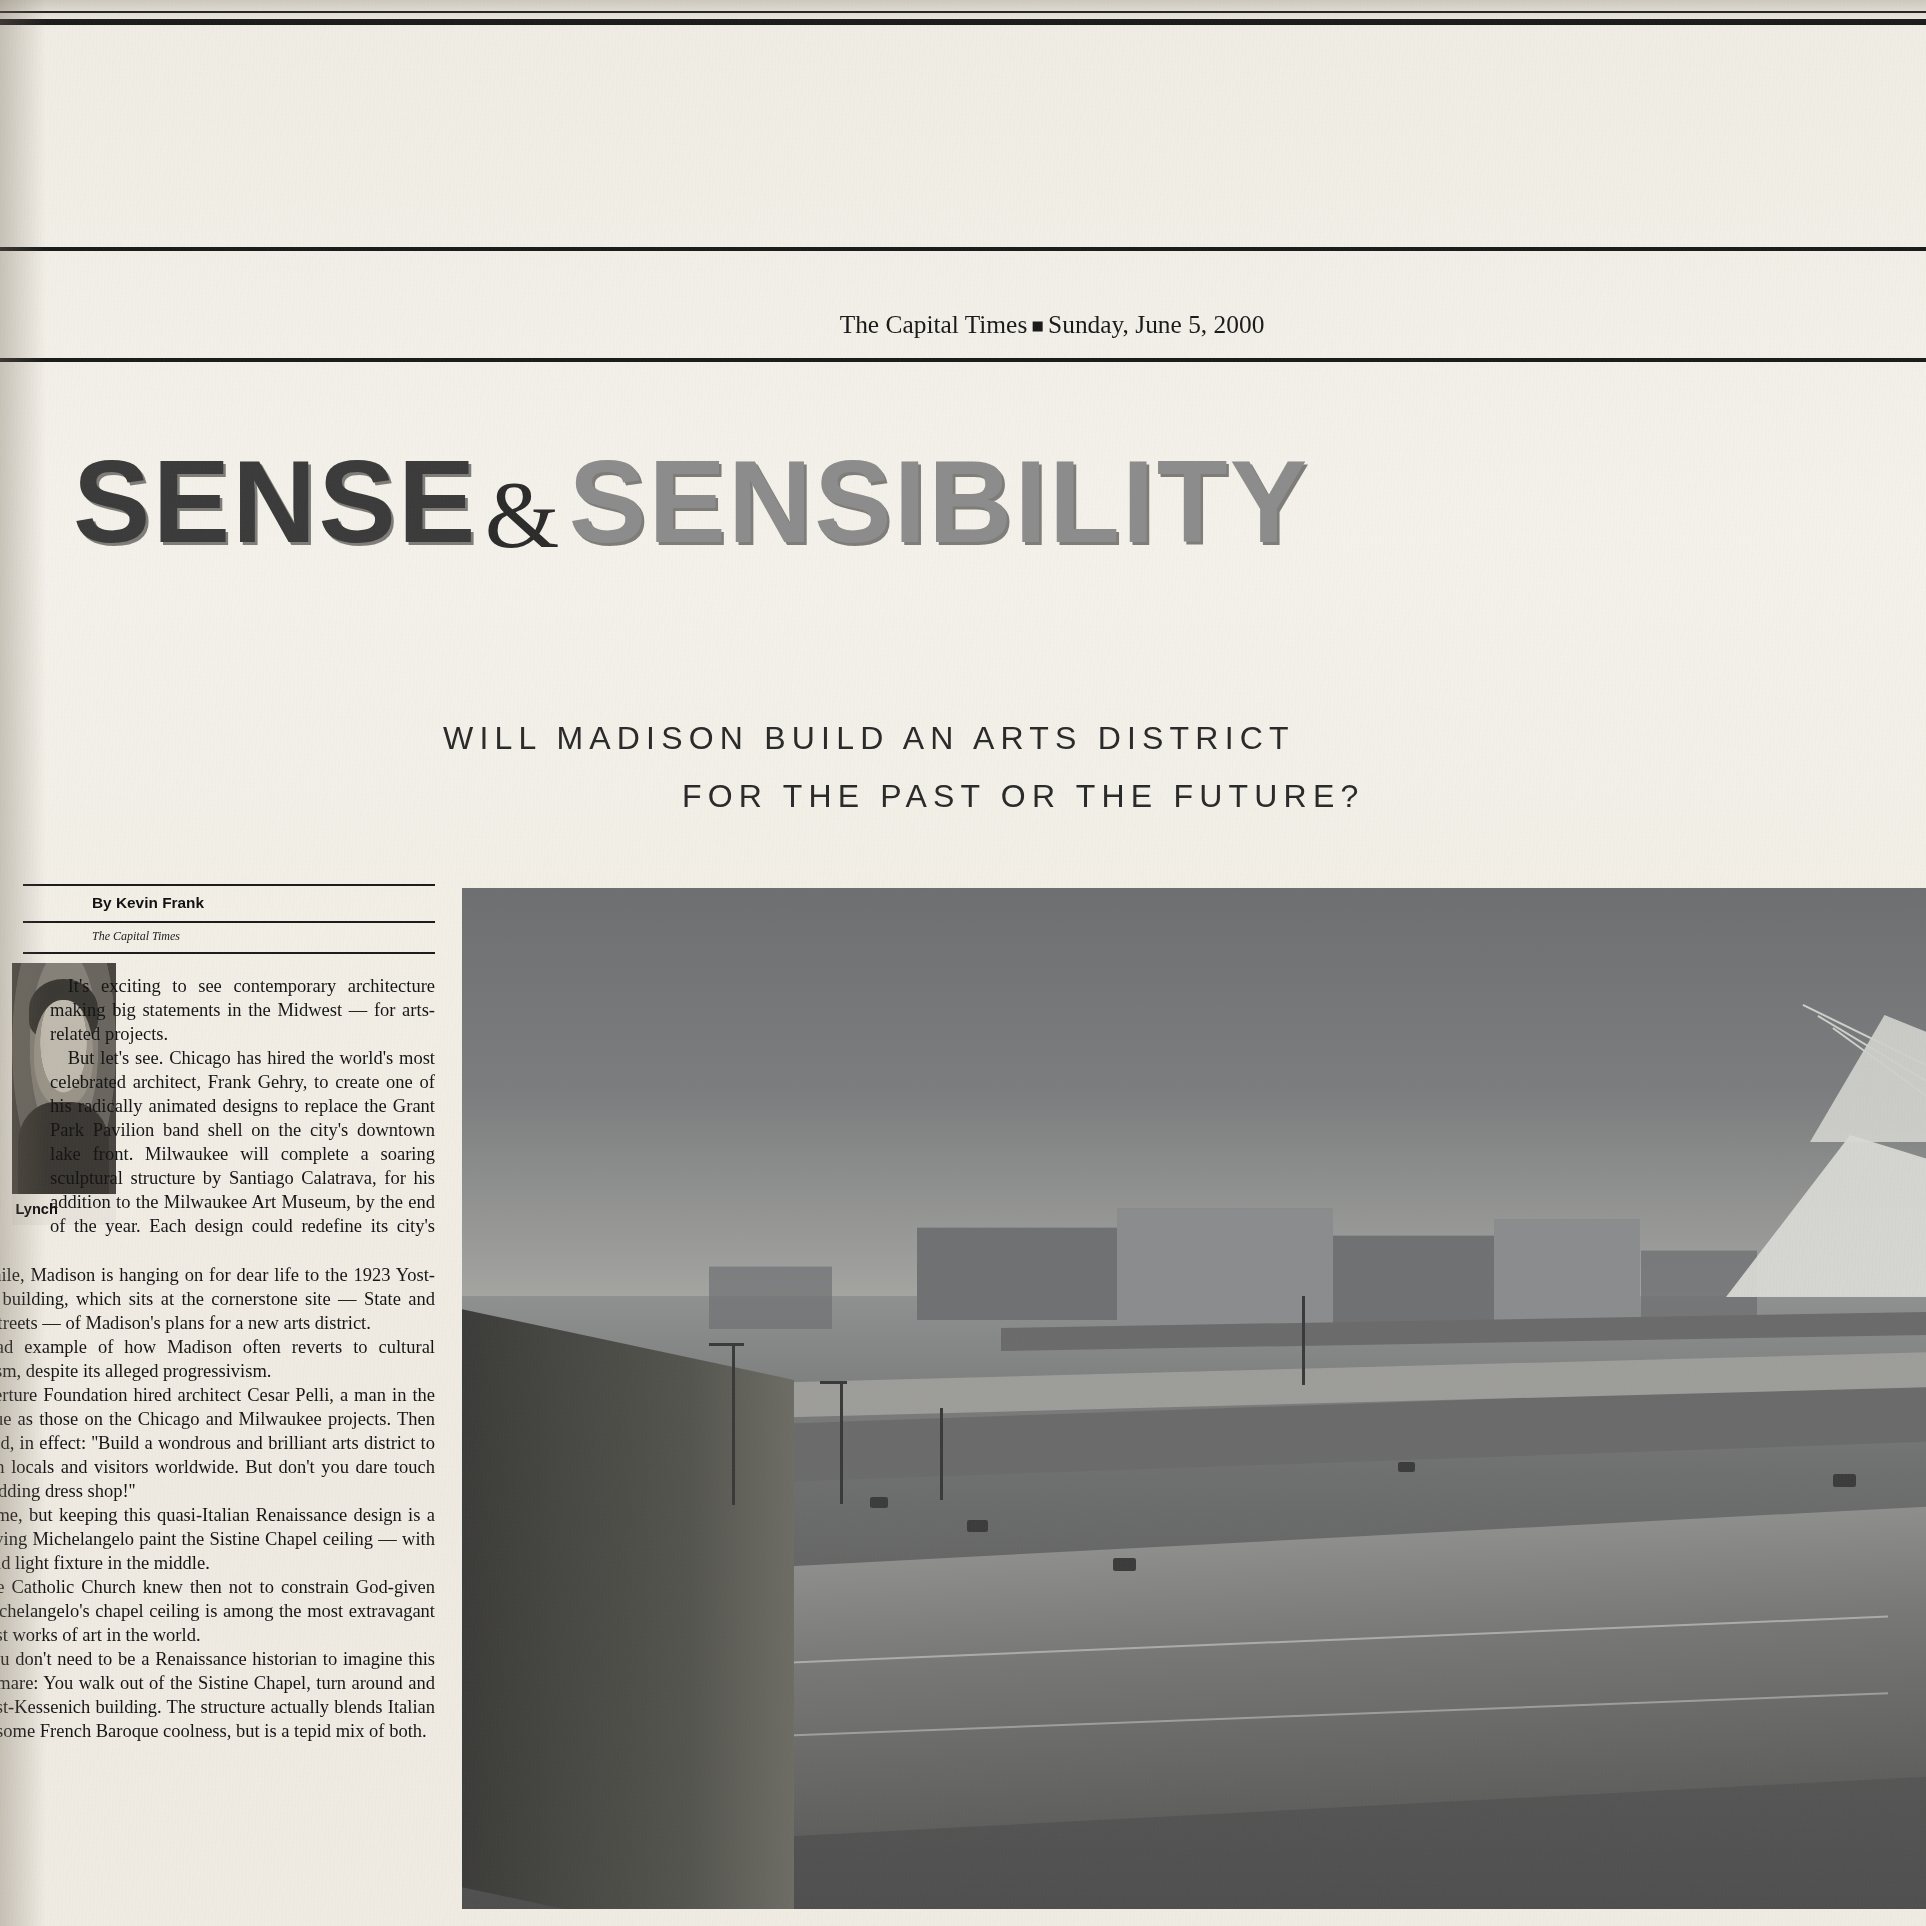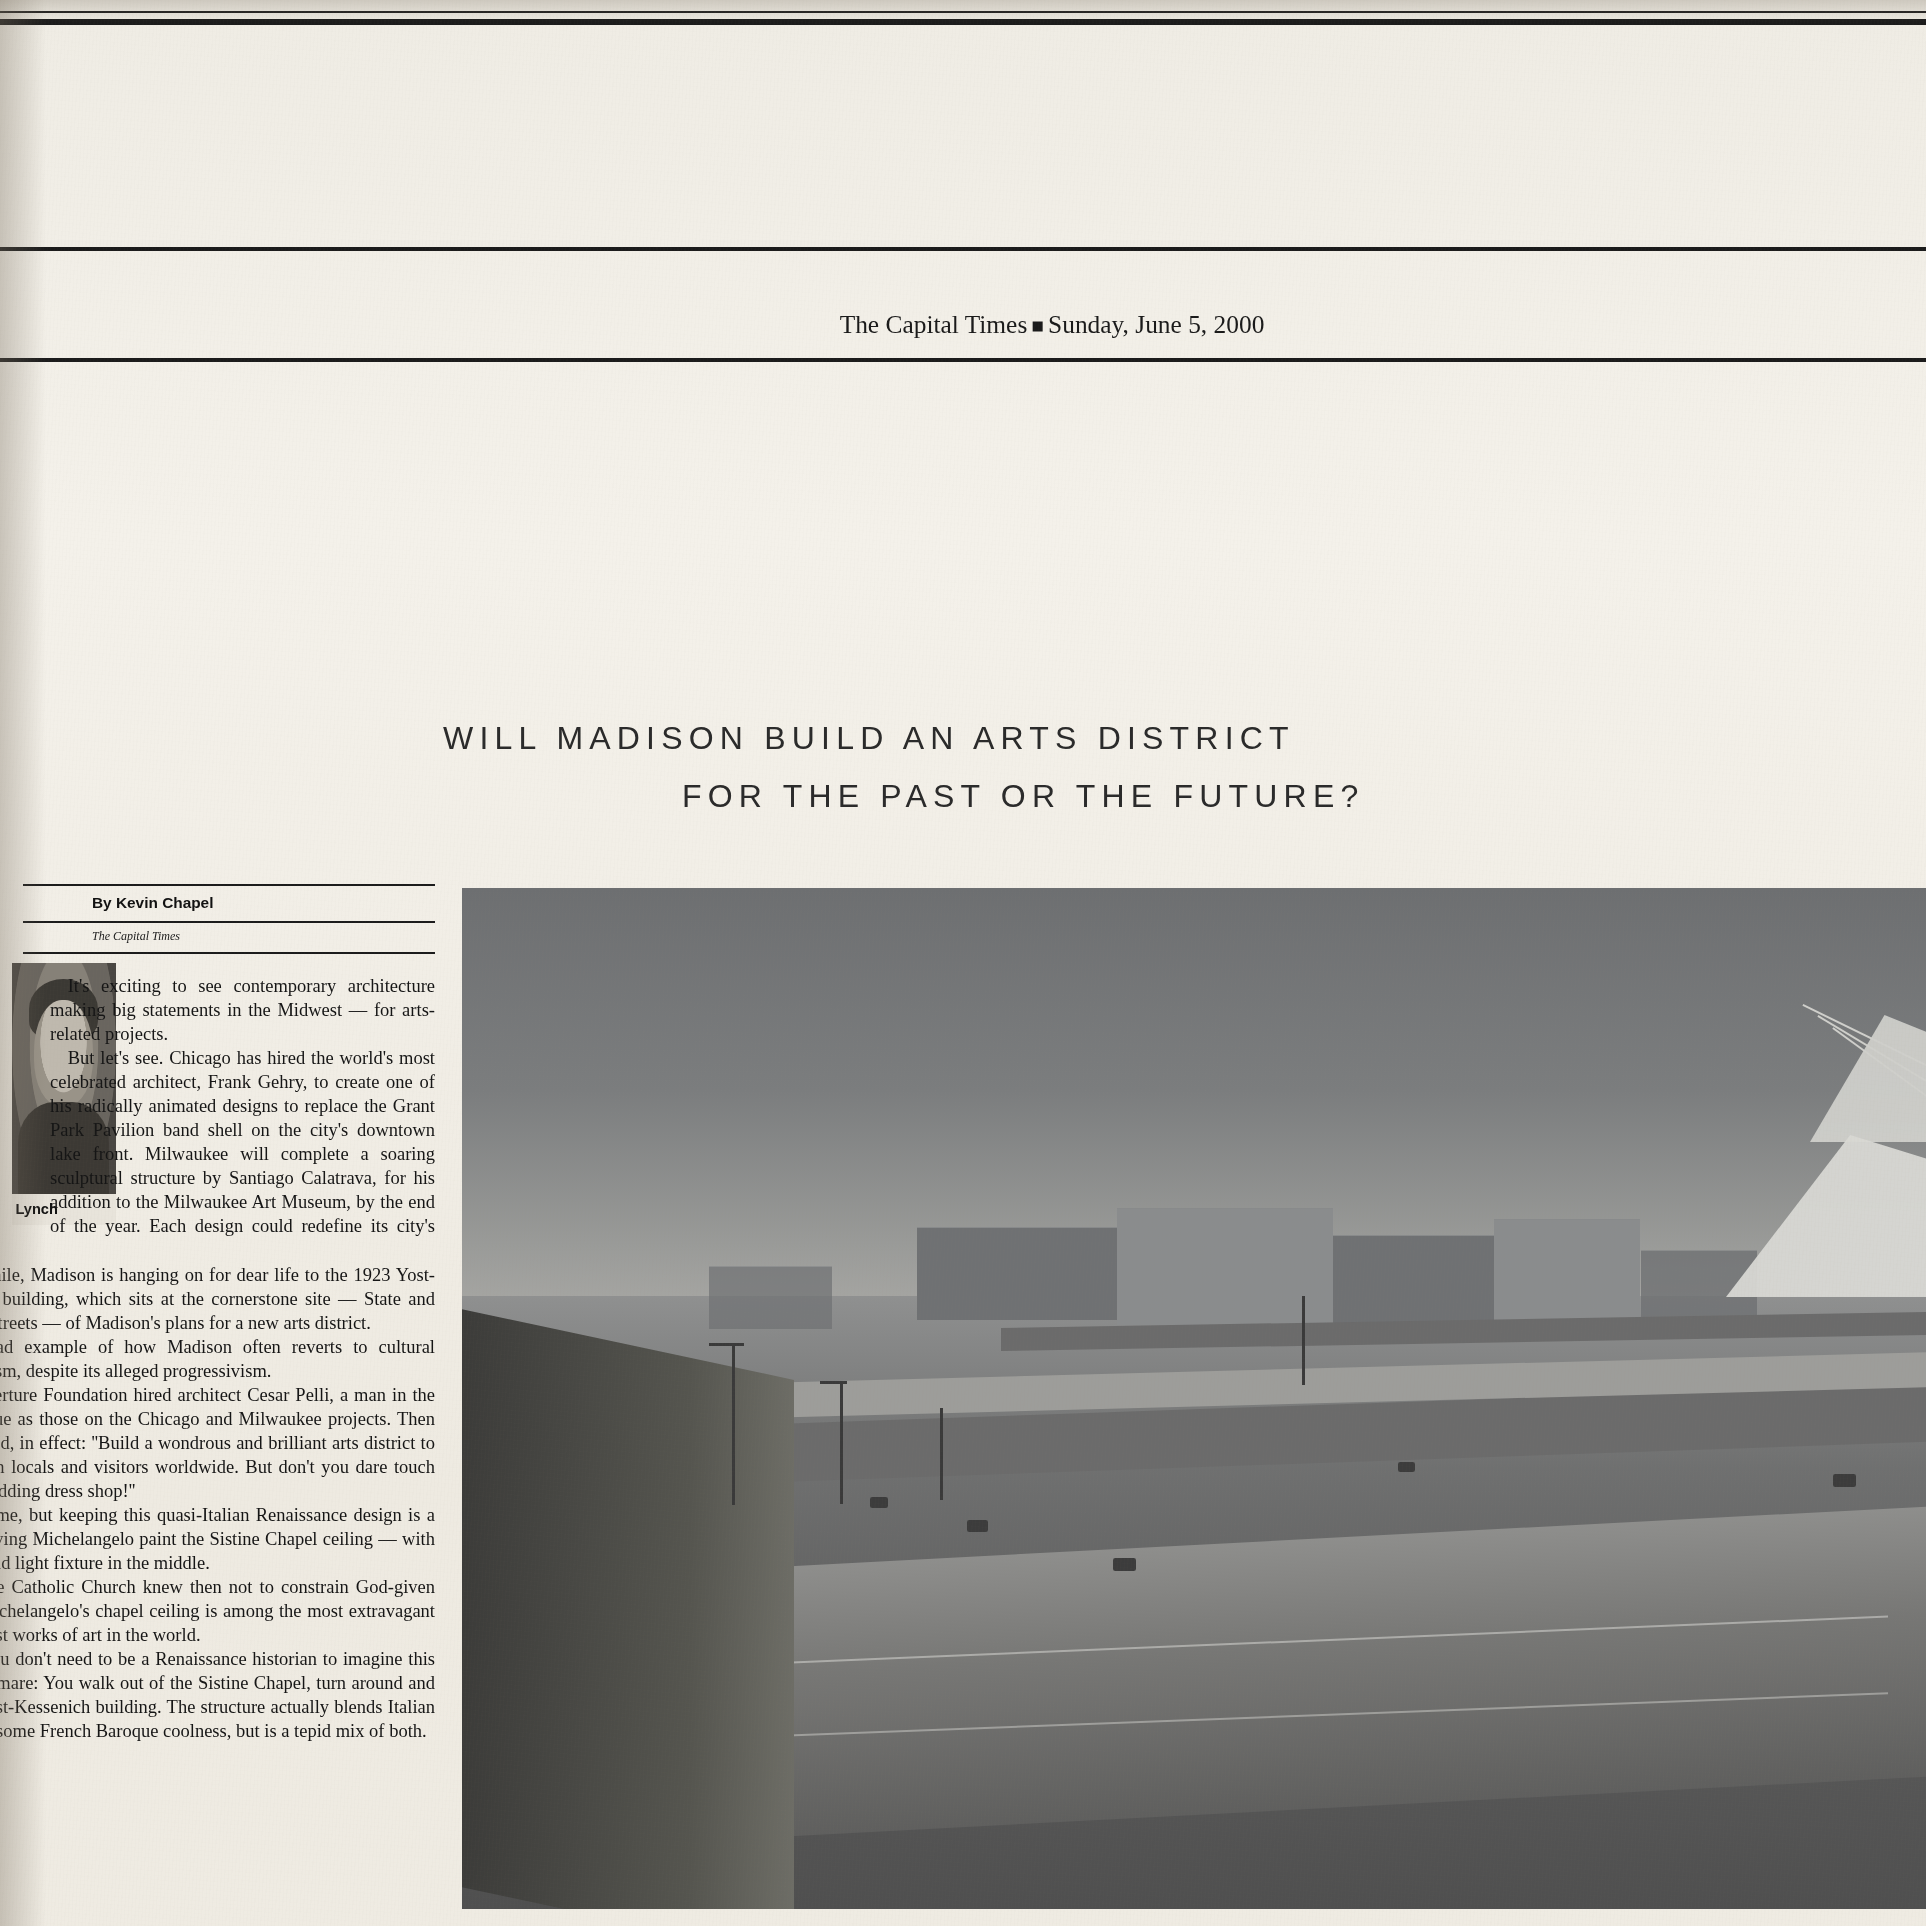--- a/index.html
+++ b/index.html
@@ -257,26 +257,29 @@
 
 
   <div class="rule rule-med" style="left:0; top:247px; width:1948px;"></div>
 
   <div class="dateline" style="left:1052px; top:324px; font-size:25.4px; transform: translate(-50%,-50%);">
     <span>The Capital Times</span><span class="date-square"></span><span>Sunday, June 5, 2000</span>
   </div>
 
   <div class="rule rule-med" style="left:0; top:358px; width:1948px;"></div>
 
+  <div class="display-line" style="left:73px; top:435px; font-size:116px;">
+    <span class="dword dark">SENSE</span><span class="damp">&amp;</span><span class="dword grey">SENSIBILITY</span>
+  </div>
 
   <div class="subhead" style="left:443px; top:720px; font-size:32px;">WILL MADISON BUILD AN ARTS DISTRICT</div>
   <div class="subhead" style="left:682px; top:778px; font-size:32px;">FOR THE PAST OR THE FUTURE?</div>
 
   <div class="byline-rule" style="left:23px; top:884px; width:412px;"></div>
-  <div class="byline-name" style="left:92px; top:894px;">By Kevin Chapel</div>
+  <div class="byline-name" style="left:92px; top:894px;">By Kevin Frank</div>
   <div class="byline-rule" style="left:23px; top:921px; width:412px;"></div>
   <div class="byline-paper" style="left:92px; top:929px;">The Capital Times</div>
   <div class="byline-rule" style="left:23px; top:952px; width:412px;"></div>
 
   <div class="mugshot" style="left:11.6px; top:963px; width:104px; height:231px;">
     <div class="mug-hair"></div>
     <div class="mug-face"></div>
     <div class="mug-body"></div>
   </div>
   <div style="position:absolute; left:11.6px; top:1194px; width:104px; height:31px; background:#e8e4db;"></div>

